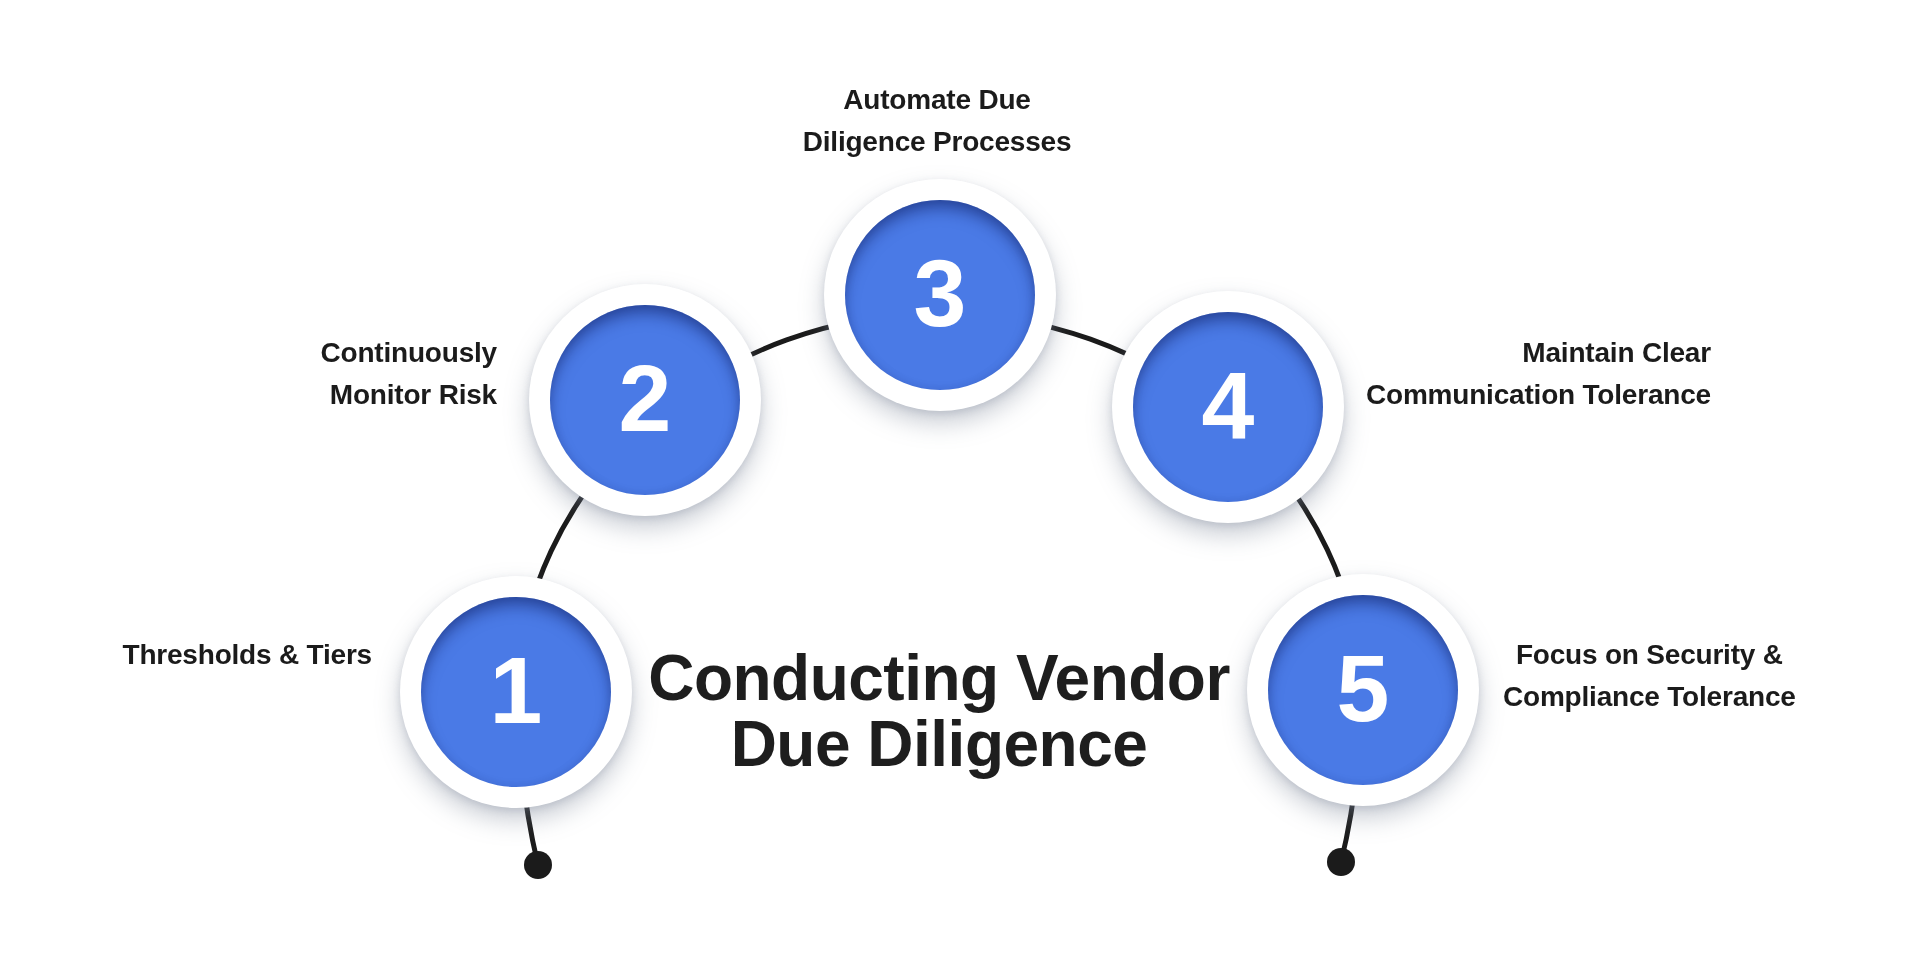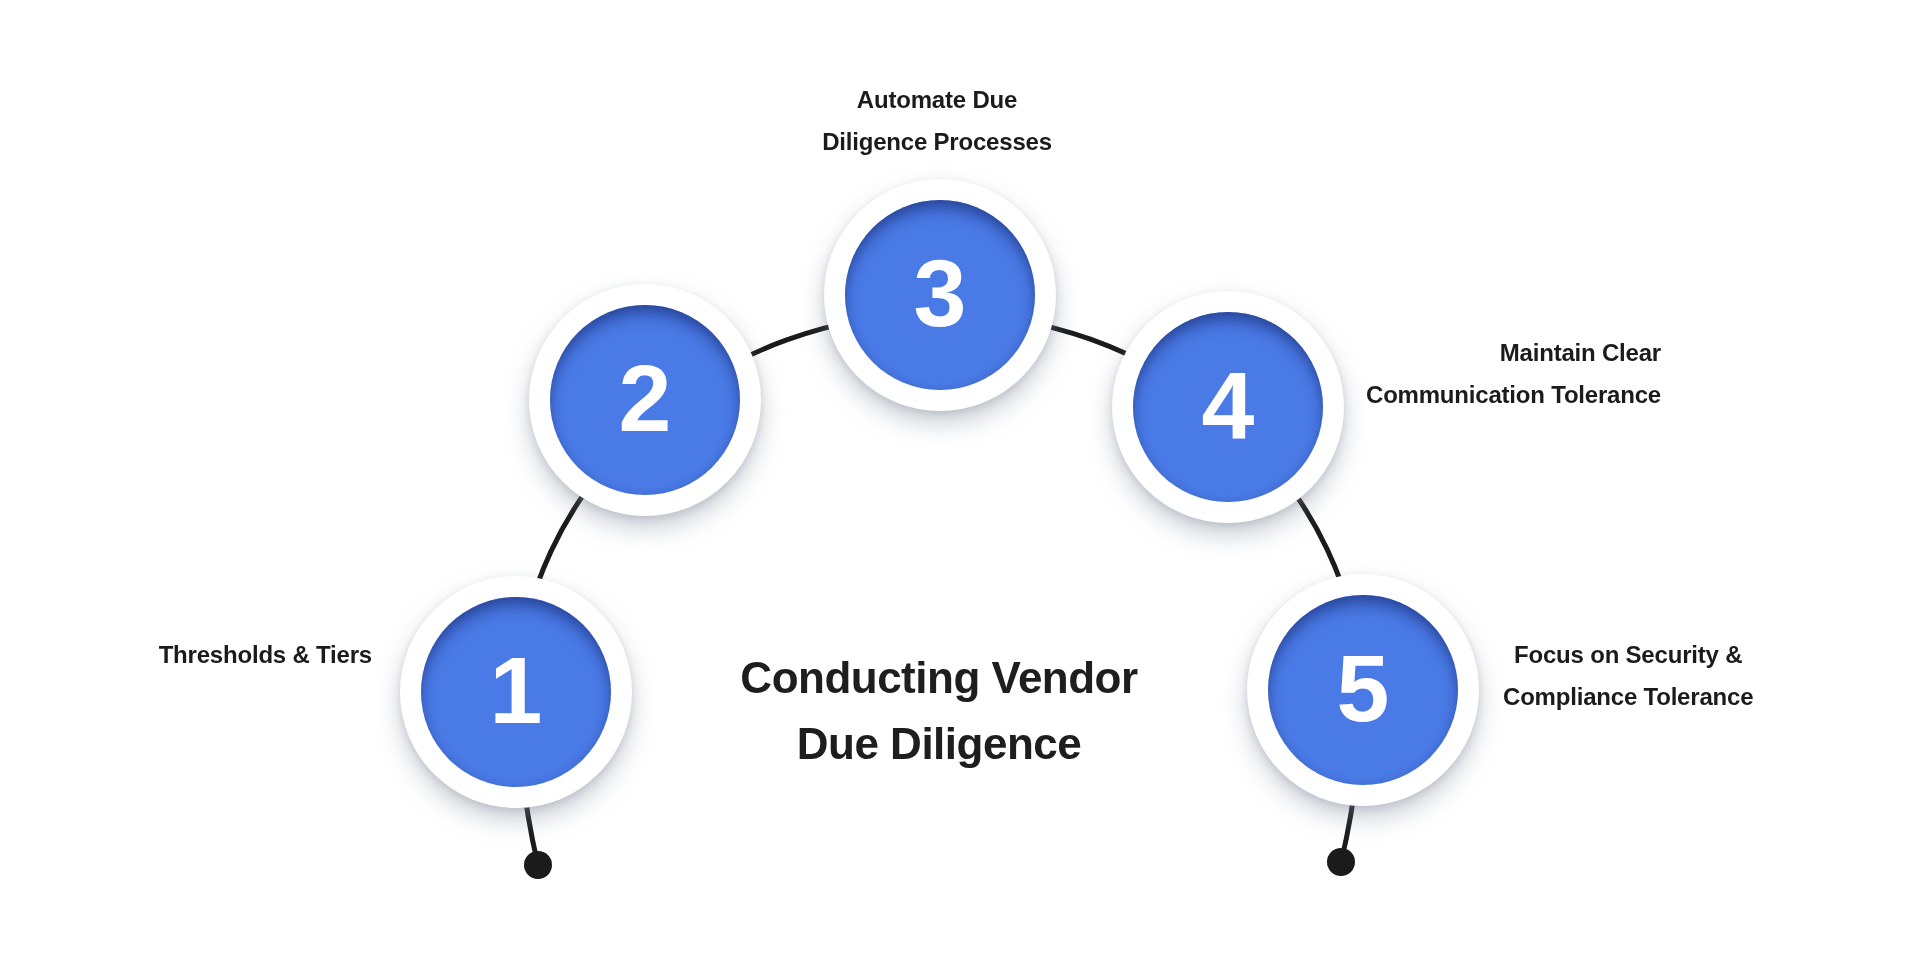--- a/index.html
+++ b/index.html
@@ -47,36 +47,36 @@
   }
   .step1{left:516px;top:692px;}
   .step2{left:645px;top:400px;}
   .step3{left:940px;top:295px;}
   .step4{left:1228px;top:407px;}
   .step5{left:1363px;top:690px;}
 
   .label{
     position:absolute;
     color:var(--label-text);
-    font-size:24px;font-weight:bold;line-height:42px;
+    font-size:28px;font-weight:bold;line-height:42px;
     letter-spacing:-0.2px;
     white-space:nowrap;
   }
   .label-1{right:1548px;top:634px;text-align:right;}
   .label-2{right:1423px;top:332px;text-align:right;}
   .label-3{left:937px;top:79px;transform:translateX(-50%);text-align:center;}
   .label-4{left:1366px;top:332px;text-align:right;}
   .label-5{left:1503px;top:634px;text-align:center;}
 
   .diagram-title{
     position:absolute;left:939px;top:645px;
     transform:translateX(-50%);
     text-align:center;white-space:nowrap;
     color:var(--title-text);
-    font-size:44px;font-weight:bold;line-height:66px;
+    font-size:64px;font-weight:bold;line-height:66px;
     letter-spacing:-0.5px;
   }
 </style>
 </head>
 <body>
 
 <div class="canvas">
 
   <svg class="connectors" viewBox="0 0 1920 976" xmlns="http://www.w3.org/2000/svg">
     <path class="connector-path" d="M 516 692 A 424 397 0 0 1 1363 690"></path>
@@ -118,20 +118,24 @@
     <div class="ring">
       <div class="bubble">
         <span class="num">5</span>
       </div>
     </div>
   </div>
 
   <div class="label label-1">
     <div>Thresholds &amp; Tiers</div>
   </div>
+  <div class="label label-2">
+    <div>Continuously</div>
+    <div>Monitor Risk</div>
+  </div>
   <div class="label label-3">
     <div>Automate Due</div>
     <div>Diligence Processes</div>
   </div>
   <div class="label label-4">
     <div>Maintain Clear</div>
     <div>Communication Tolerance</div>
   </div>
   <div class="label label-5">
     <div>Focus on Security &amp;</div>

